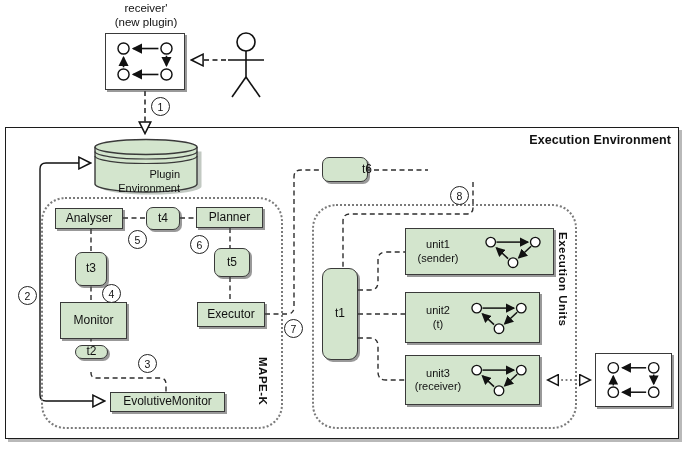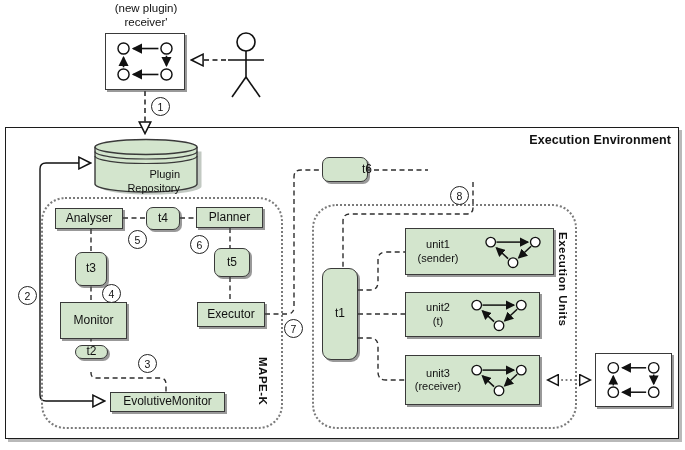--- a/index.html
+++ b/index.html
@@ -108,22 +108,22 @@
       <path d="M473,182 L473,208 Q473,214 466,214 L350,214 Q343,214 343,221 L343,268"></path>
       <path d="M358,290 L370,290 Q378,290 378,282 L378,260 Q378,252 386,252 L405,252"></path>
       <line x1="358" y1="314" x2="405" y2="314"></line>
       <path d="M358,338 L370,338 Q378,338 378,346 L378,372 Q378,380 386,380 L405,380"></path>
     </g>
 
     <line x1="548" y1="380" x2="590" y2="380" stroke="#555" stroke-width="1.3" stroke-dasharray="1.8,2.6" marker-start="url(#mO)" marker-end="url(#mO)"></line>
   </svg>
 
   <div class="txt" id="plugin-title">
+    <div>receiver'</div>
     <div>(new plugin)</div>
-    <div>receiver'</div>
   </div>
 
   <div class="box white-box" style="left:105px;top:33px;width:80px;height:57px;">
     <svg class="petri" width="74" height="51" viewBox="0 0 80 57">
       <g stroke="#111" stroke-width="1.8" fill="none">
         <line x1="55" y1="14" x2="27" y2="14" marker-end="url(#mA)"></line>
         <line x1="16" y1="35" x2="16" y2="24" marker-end="url(#mA)"></line>
         <line x1="64" y1="22" x2="64" y2="33" marker-end="url(#mA)"></line>
         <line x1="55" y1="43" x2="27" y2="43" marker-end="url(#mA)"></line>
       </g>
@@ -131,21 +131,21 @@
         <circle cx="16" cy="14" r="6.2"></circle>
           <circle cx="64" cy="14" r="6.2"></circle>
         <circle cx="16" cy="43" r="6.2"></circle>
           <circle cx="64" cy="43" r="6.2"></circle>
       </g>
     </svg>
   </div>
 
   <div class="txt" id="repo-text">
     <div>Plugin</div>
-    <div>Repository</div>
+    <div>Environment</div>
   </div>
 
   <div class="abs dotted-box" id="mape-box">
     <div class="vlabel" id="mape-label">MAPE-K</div>
   </div>
 
   <div class="abs dotted-box" id="units-box">
     <div class="vlabel" id="units-label">Execution Units</div>
   </div>
 
@@ -197,21 +197,21 @@
         <line x1="34" y1="30" x2="20" y2="17" marker-end="url(#mA)"></line>
       </g>
       <g fill="#ffffff" stroke="#111" stroke-width="1.6">
         <circle cx="13" cy="10" r="5.8"></circle>
           <circle cx="67" cy="10" r="5.8"></circle>
           <circle cx="40" cy="35" r="5.8"></circle>
       </g>
     </svg>
   </div>
 
-  <div class="box unit-box" style="left:405px;top:292px;width:135px;height:45px;">
+  <div class="box unit-box" style="left:405px;top:292px;width:135px;height:51px;">
     <div class="unit-text">
       <div>unit2</div>
       <div>(t)</div>
     </div>
     <svg class="petri" width="66" height="38" viewBox="0 0 80 44">
       <g stroke="#111" stroke-width="1.8" fill="none">
         <line x1="20" y1="10" x2="58" y2="10" marker-end="url(#mA)"></line>
         <line x1="62" y1="15" x2="47" y2="29" marker-end="url(#mA)"></line>
         <line x1="34" y1="30" x2="20" y2="17" marker-end="url(#mA)"></line>
       </g>

